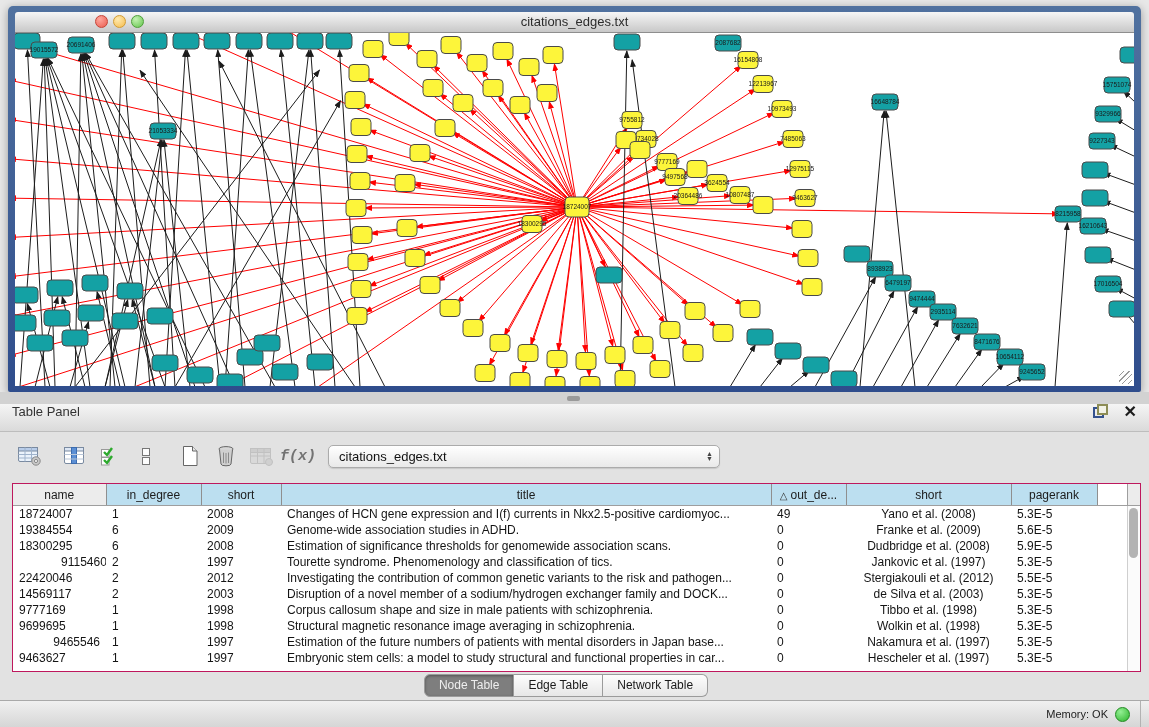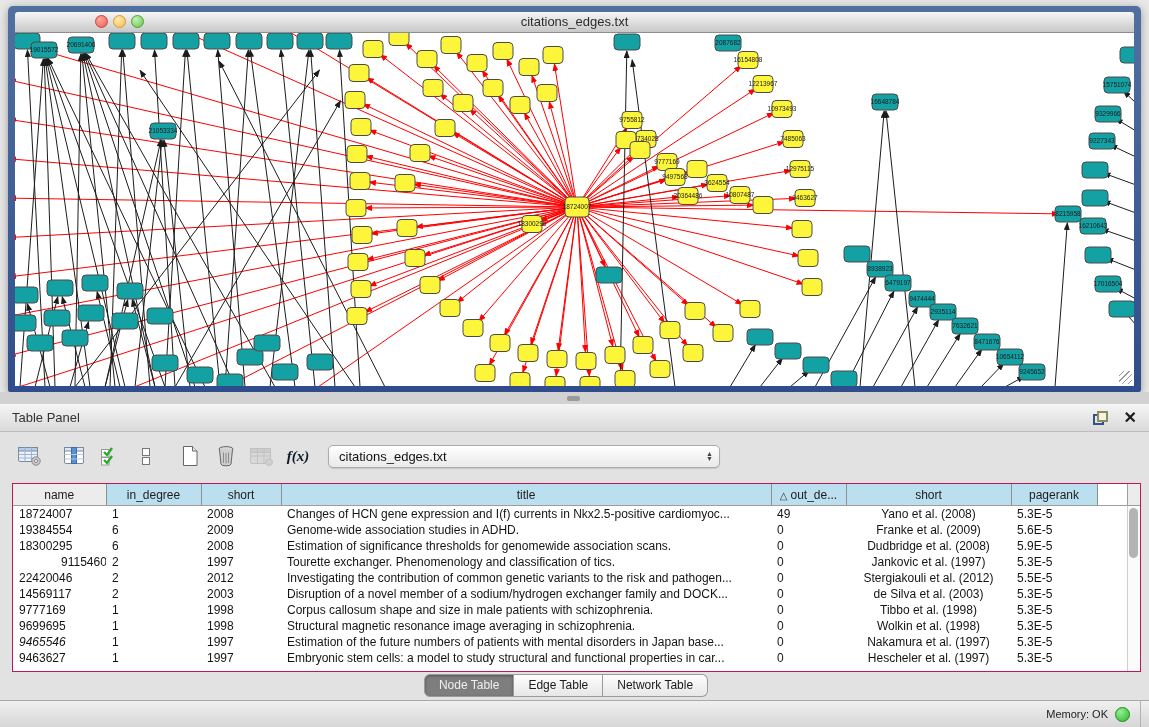--- a/index.html
+++ b/index.html
@@ -21,31 +21,31 @@
   .grip{position:absolute;right:2px;bottom:2px;width:13px;height:13px;
     background:repeating-linear-gradient(135deg,transparent 0 3px,#9a9a9a 3px 4px)}
 
   
   .divider{position:absolute;left:0;top:392px;width:1149px;height:12px;background:#d2d2d2}
   .divider-handle{position:absolute;left:567px;top:4px;width:13px;height:5px;border-radius:2px;background:#9a9a9a}
 
   
   .table-panel{position:absolute;left:0;top:404px;width:1149px;height:296px;background:#e2e2e2}
   .panel-header{height:27px;background:linear-gradient(#f5f5f5,#dadada);border-bottom:1px solid #bdbdbd;
-    display:flex;align-items:center;padding:0 12px;font-size:13px;color:#333}
+    display:flex;align-items:flex-start;padding:0 12px;font-size:13px;color:#333}
   .panel-header .spacer{flex:1}
   .float-icon{width:15px;height:14px;position:relative;margin-right:16px}
   .float-icon .sq-back{position:absolute;left:0;bottom:0;width:7px;height:7px;border:2px solid #34518d}
   .float-icon .sq-front{position:absolute;right:0;top:0;width:7px;height:7px;border:2px solid #8d8d55;background:#f2f2e6}
   .close-icon{font-size:16px;font-weight:bold;color:#1c1c1c;line-height:1}
 
   .toolbar{display:flex;align-items:center;height:48px;padding-left:12px}
   .tbtn{width:36px;height:36px;display:flex;align-items:center;justify-content:center}
   .gap{width:8px}
-  .fx{font-family:Liberation Serif, serif;font-style:italic;font-weight:bold;font-size:15px;color:#0f172a}
+  .fx{font-family:Liberation Mono, monospace;font-style:italic;font-weight:bold;font-size:15px;color:#737373}
   .popup{margin-left:12px;width:392px;height:23px;box-sizing:border-box;border:1px solid #ababab;border-radius:5px;
     background:linear-gradient(#ffffff,#e9e9e9);display:flex;align-items:center;padding:0 6px 0 10px;
     font-size:13px;color:#111;box-shadow:0 1px 1px rgba(0,0,0,.12)}
   .popup .ptext{flex:1;overflow:hidden;white-space:nowrap}
   .popup .arrows{display:flex;flex-direction:column;line-height:5px;font-size:7px;color:#444;padding-left:6px}
 
   .table-wrap{position:absolute;left:12px;top:79px;width:1129px;height:189px;box-sizing:border-box;
     border:1px solid #be185d;background:#fff}
   table{border-collapse:collapse;table-layout:fixed;width:1114px;font-size:12px}
   thead th{height:21px;border-right:1px solid #8f8f8f;border-bottom:1px solid #9e9e9e;
@@ -545,21 +545,21 @@
             <td style="text-align: left;">Estimation of significance thresholds for genomewide association scans.</td>
             <td style="text-align: left;">0</td>
             <td style="text-align: center;">Dudbridge et al. (2008)</td>
             <td style="text-align: left;">5.9E-5</td>
             <td></td>
           </tr>
           <tr>
             <td style="text-align: right; padding-left: 48px;">9115460</td>
             <td style="text-align: left;">2</td>
             <td style="text-align: left;">1997</td>
-            <td style="text-align: left;">Tourette exchanger. Phenomenology and classification of tics.</td>
+            <td style="text-align: left;">Tourette syndrome. Phenomenology and classification of tics.</td>
             <td style="text-align: left;">0</td>
             <td style="text-align: center;">Jankovic et al. (1997)</td>
             <td style="text-align: left;">5.3E-5</td>
             <td></td>
           </tr>
           <tr>
             <td style="text-align: left;">22420046</td>
             <td style="text-align: left;">2</td>
             <td style="text-align: left;">2012</td>
             <td style="text-align: left;">Investigating the contribution of common genetic variants to the risk and pathogen...</td>
@@ -592,21 +592,21 @@
             <td style="text-align: left;">9699695</td>
             <td style="text-align: left;">1</td>
             <td style="text-align: left;">1998</td>
             <td style="text-align: left;">Structural magnetic resonance image averaging in schizophrenia.</td>
             <td style="text-align: left;">0</td>
             <td style="text-align: center;">Wolkin et al. (1998)</td>
             <td style="text-align: left;">5.3E-5</td>
             <td></td>
           </tr>
           <tr>
-            <td style="text-align: left; font-style: italic;">9465546</td>
+            <td style="text-align: right;">9465546</td>
             <td style="text-align: left;">1</td>
             <td style="text-align: left;">1997</td>
             <td style="text-align: left;">Estimation of the future numbers of patients with mental disorders in Japan base...</td>
             <td style="text-align: left;">0</td>
             <td style="text-align: center;">Nakamura et al. (1997)</td>
             <td style="text-align: left;">5.3E-5</td>
             <td></td>
           </tr>
           <tr>
             <td style="text-align: left;">9463627</td>

